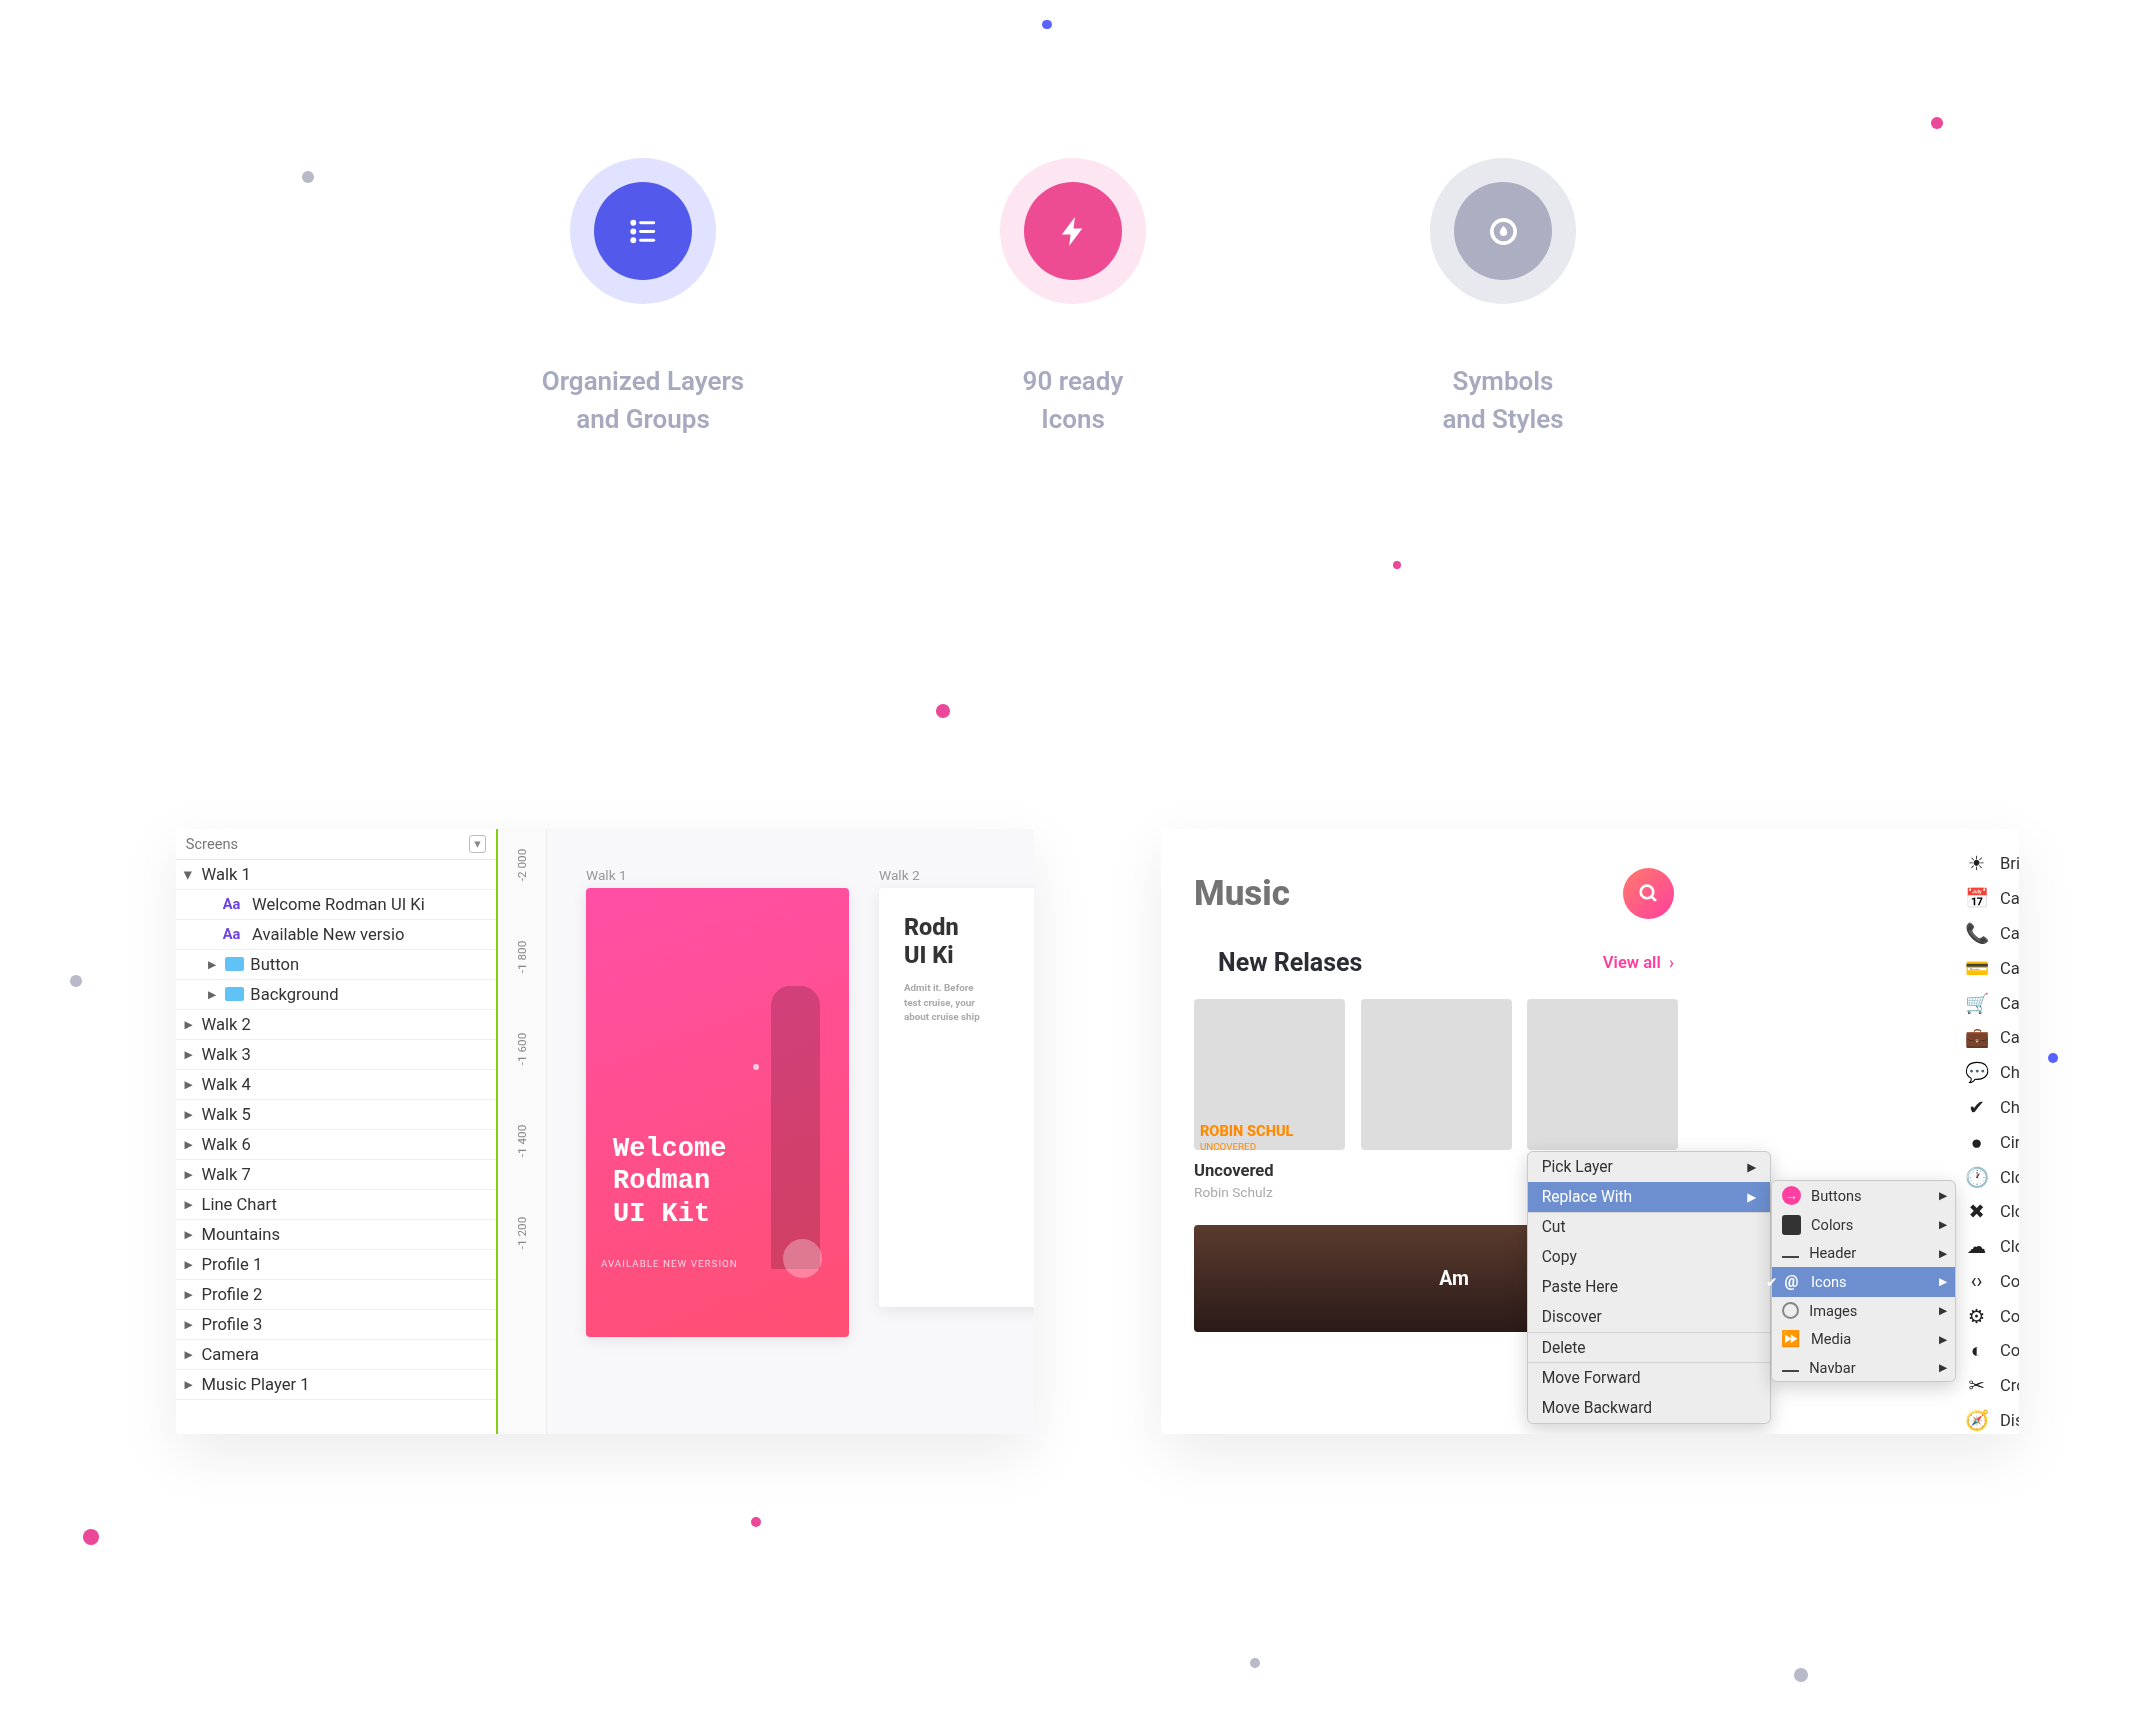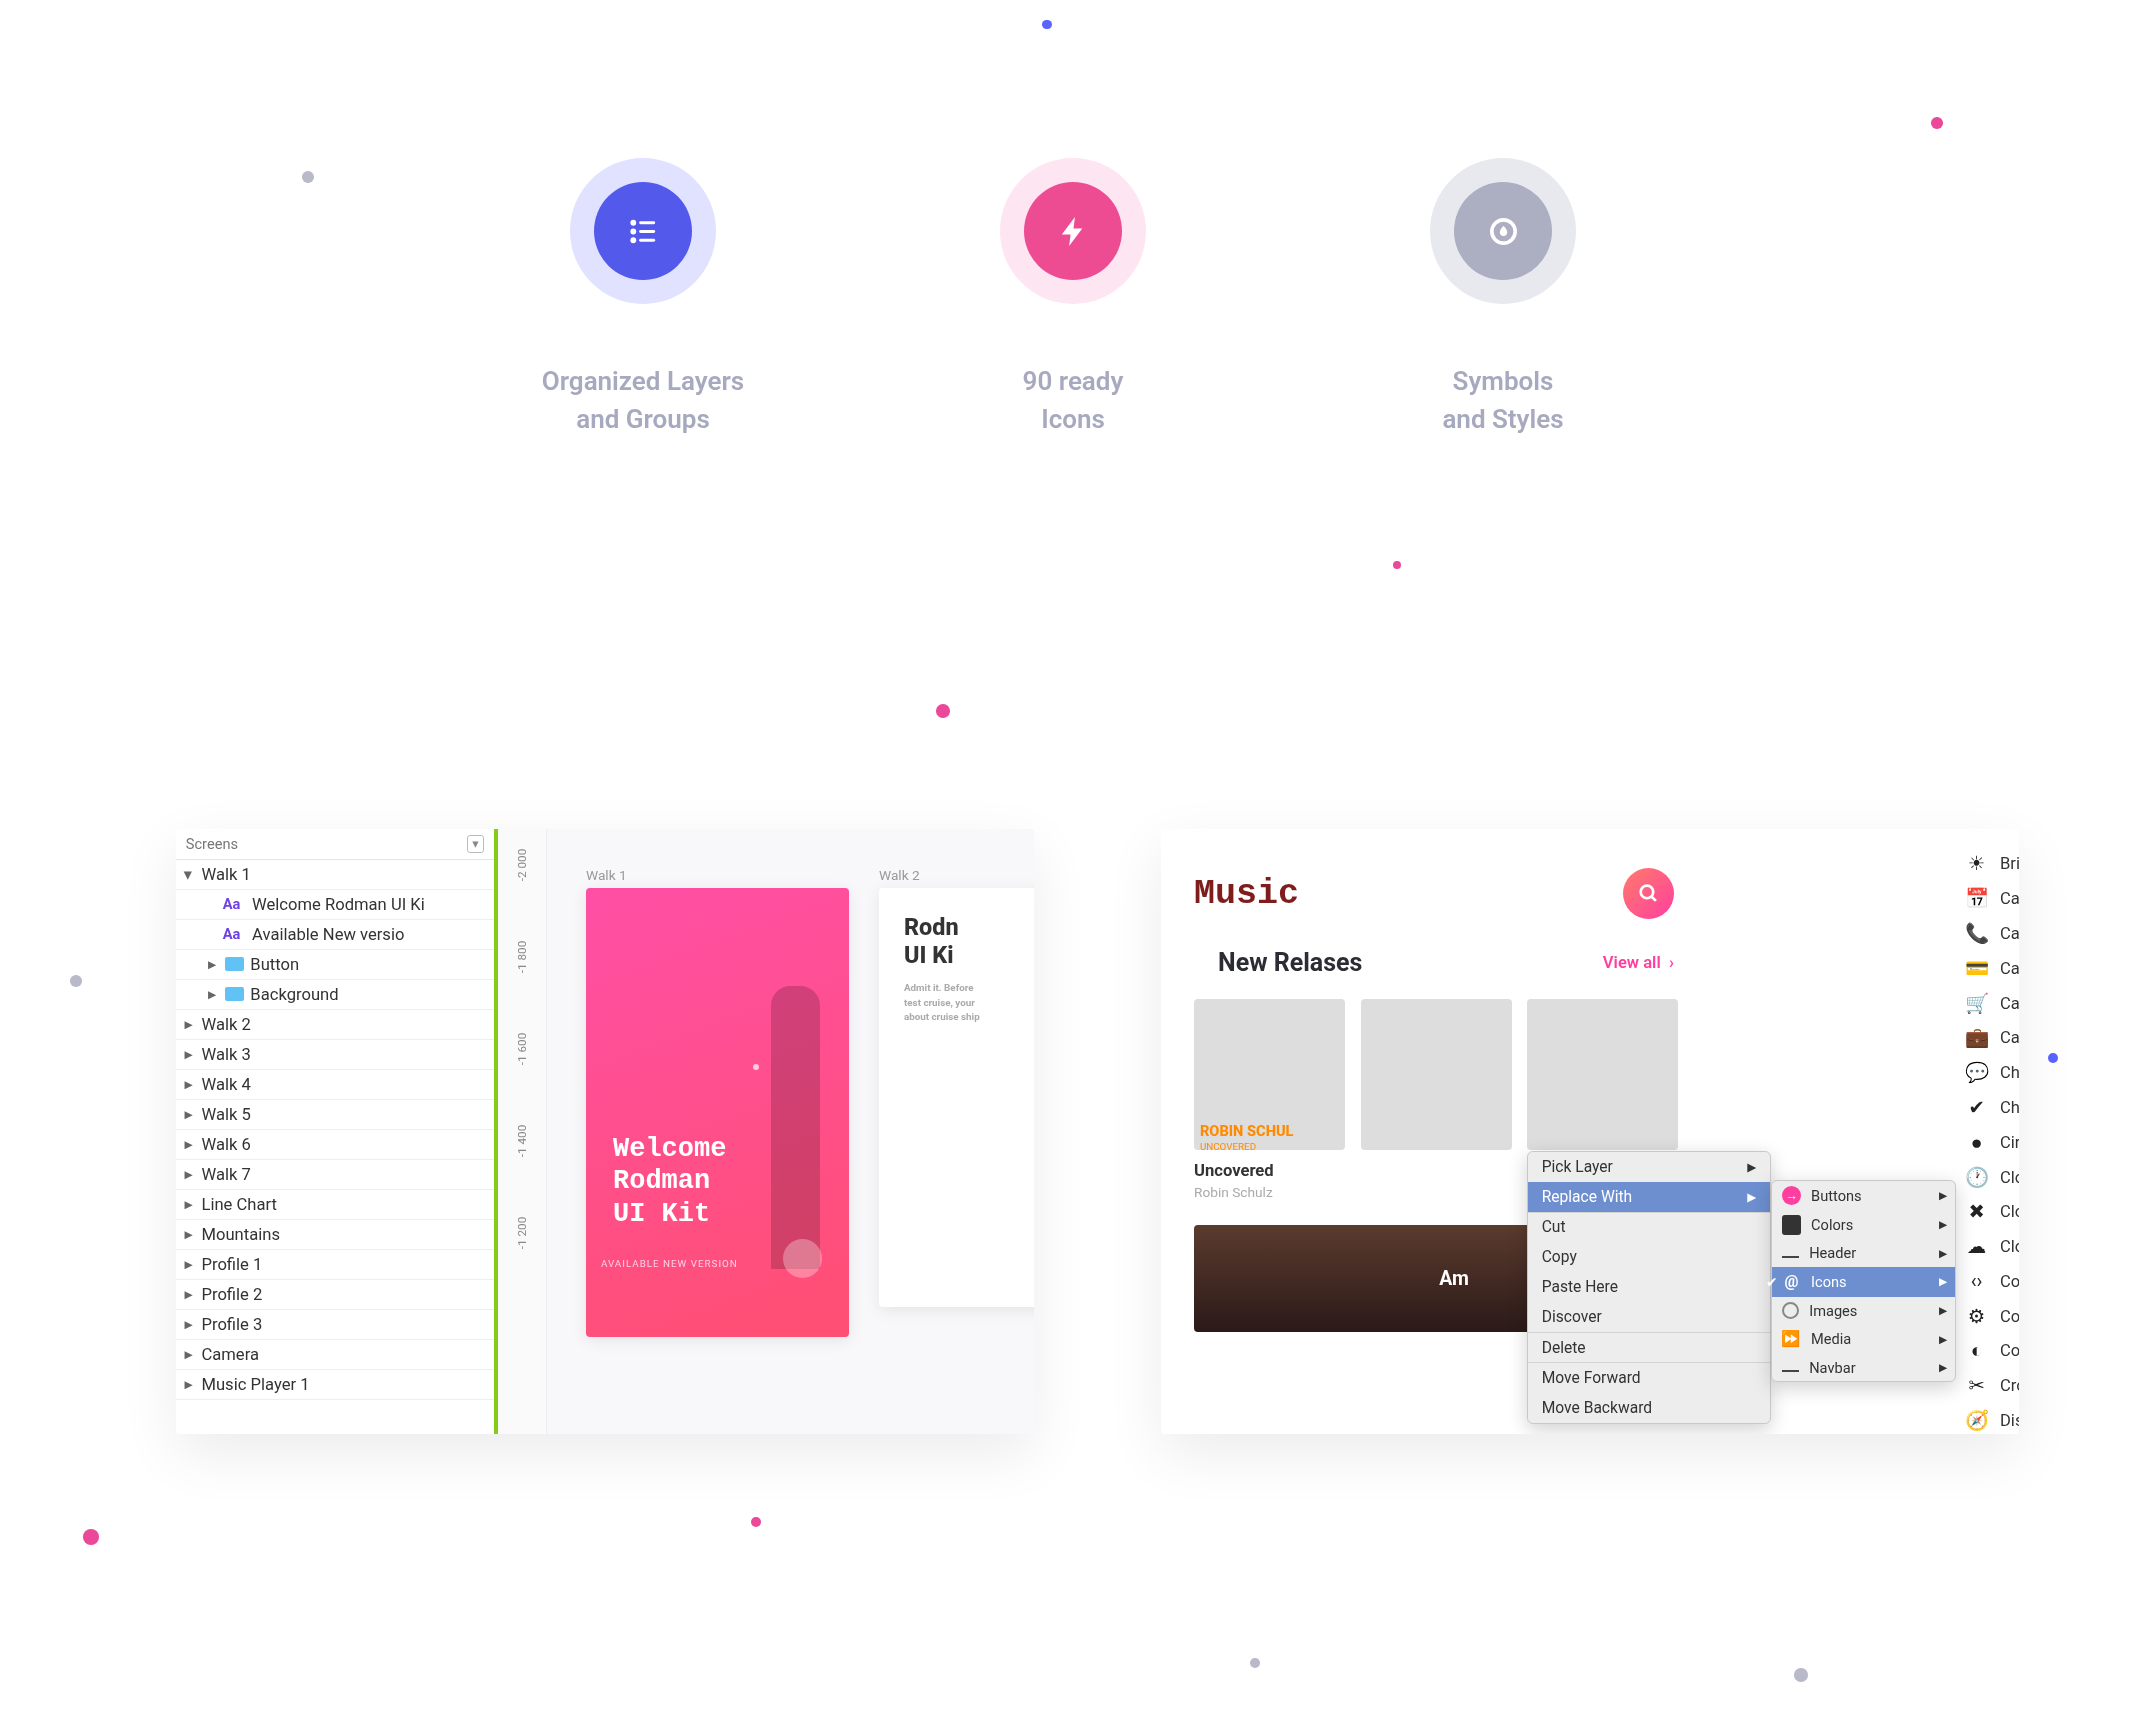--- a/index.html
+++ b/index.html
@@ -71,21 +71,21 @@
     border-radius: 3.9px;
     box-shadow: 0 19.5px 59px rgba(0,0,0,0.08);
     overflow: hidden;
   }
   .panel-left { top: 829px; left: 176px; display:flex; }
   .panel-right { top: 829px; left: 1161px; }
 
   
   .layers {
     width: 322px; background:#fff; font-size:16.6px; color:#333;
-    border-right: 4px solid #84cc16;
+    border-right: 2px solid #84cc16;
   }
   .layers-head {
     display:flex; justify-content:space-between; align-items:center;
     padding: 5.9px 9.8px; color:#777; font-size:14.6px; border-bottom:1px solid #e5e5e5;
   }
   .layers-head-btn { width:17.6px;height:17.6px;border:1px solid #bbb;border-radius:2.9px;display:flex;align-items:center;justify-content:center;font-size:12.7px;color:#888;}
   .layer-row {
     display:flex;align-items:center;gap:5.9px;
     padding:2.9px 5.9px; border-bottom:1px solid #eee; height:30px;
   }
@@ -116,21 +116,21 @@
   .ab1-tower { position:absolute; top:98px; right:29px; width:49px;height:283px;background:rgba(0,0,0,0.18);border-radius:19.5px 19.5px 0 0; }
   .ab2 { top:59px; left:332px; width:254px; height:419px; padding:25px;}
   .ab2-title { font-size:23.4px; font-weight:800; color:#333; line-height:1.2;}
   .ab2-sub { margin-top:11.7px; font-size:9.8px; color:#aaa; line-height:1.5;font-weight:bold;}
 
   
   .rp-main {
     position:absolute;top:0;left:0;width:546px;height:100%;padding:39px 33px 0 33px;
   }
   .rp-header{display:flex;justify-content:space-between;align-items:center;}
-  .rp-title{font-size:35px;font-weight:800;color:#7f1d1d;font-family:Liberation Mono, monospace;}
+  .rp-title{font-size:35px;font-weight:800;color:#737373;}
   .rp-search{width:51px;height:51px;border-radius:50%;background:linear-gradient(135deg,#ff7b6b,#ff3fa0);display:flex;align-items:center;justify-content:center;}
   .rp-sub{display:flex;justify-content:space-between;align-items:center;margin-top:29px;}
   .rp-sub-title{font-size:25px;font-weight:700;color:#2c2c34;margin-left:24px;}
   .rp-viewall{font-size:16.6px;font-weight:600;color:#ff3fa0;}
   .albums{display:flex;gap:19.5px;margin-top:21.5px;}
   .album{width:147px;}
   .album .cover{width:151px;height:151px;border-radius:3.9px;background:#ddd;position:relative;overflow:hidden;}
   .album-title{margin-top:11.7px;font-weight:700;color:#333;font-size:16.6px;}
   .album-artist{margin-top:3.9px;color:#aaa;font-size:13.7px;}
   .cov1{background:linear-gradient(#e5e5e5,#cfcfcf);}

